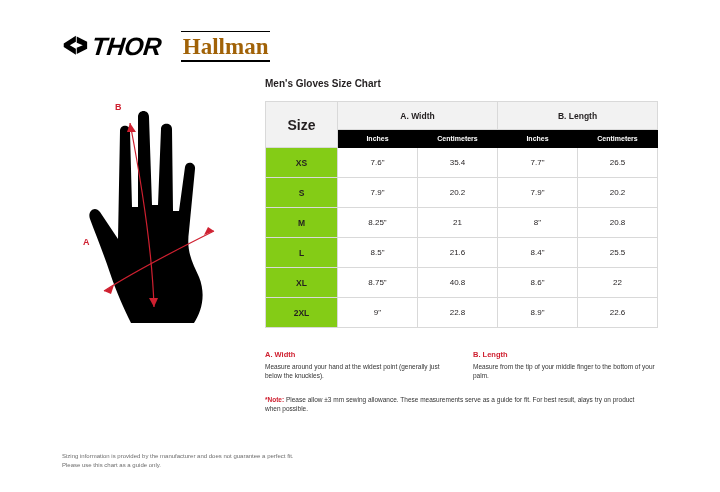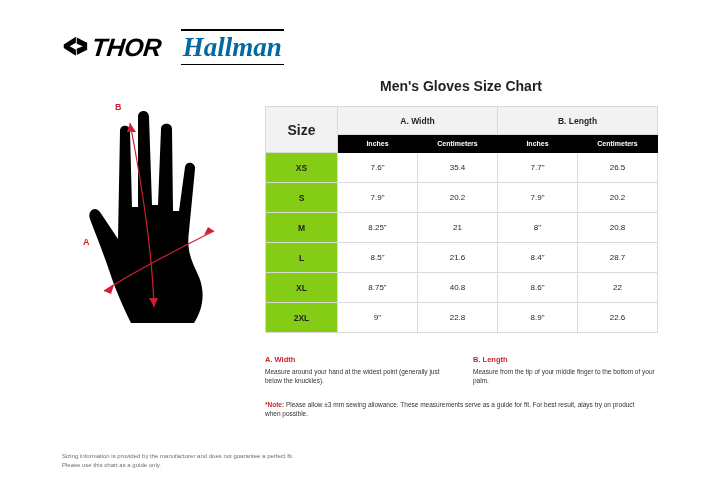--- a/index.html
+++ b/index.html
@@ -35,24 +35,23 @@
     font-size: 25px;
     font-weight: bold;
     letter-spacing: -0.5px;
     font-family: "Liberation Sans", sans-serif;
     color: #000;
     font-style: italic;
     transform: skewX(-6deg);
   }
   .hallman-word {
     font-family: "Liberation Serif", serif;
-    font-style: italic;
-    font-size: 27px;
-    font-weight: bold;
-    color: #0369a1;
+    font-size: 23px;
+    font-weight: bold;
+    color: #a16207;
     position: relative;
     padding: 0 4px;
   }
   .hallman-word::before,
   .hallman-word::after {
     content: "";
     position: absolute;
     left: 2px; right: 2px;
     height: 1.5px;
     background: #000;
@@ -77,25 +76,24 @@
   .lbl-b { left: 53px; top: 7px; }
   .lbl-a { left: 21px; top: 142px; }
 
   
   .right-col {
     position: absolute;
     left: 265px; top: 78px;
     width: 392px;
   }
   .chart-title {
-    font-size: 14px;
+    font-size: 10px;
     font-weight: bold;
     margin: 0 0 12px 0;
     color: #231f20;
-    text-align: center;
   }
 
   
   table.size-chart {
     border-collapse: collapse;
     width: 392px;
     table-layout: fixed;
   }
   table.size-chart th,
   table.size-chart td {
@@ -277,21 +275,21 @@
           <td>8.25"</td>
           <td>21</td>
           <td>8"</td>
           <td>20.8</td>
         </tr>
         <tr>
           <td class="sizecell">L</td>
           <td>8.5"</td>
           <td>21.6</td>
           <td>8.4"</td>
-          <td>28.7</td>
+          <td>25.5</td>
         </tr>
         <tr>
           <td class="sizecell">XL</td>
           <td>8.75"</td>
           <td>40.8</td>
           <td>8.6"</td>
           <td>22</td>
         </tr>
         <tr>
           <td class="sizecell">2XL</td>

